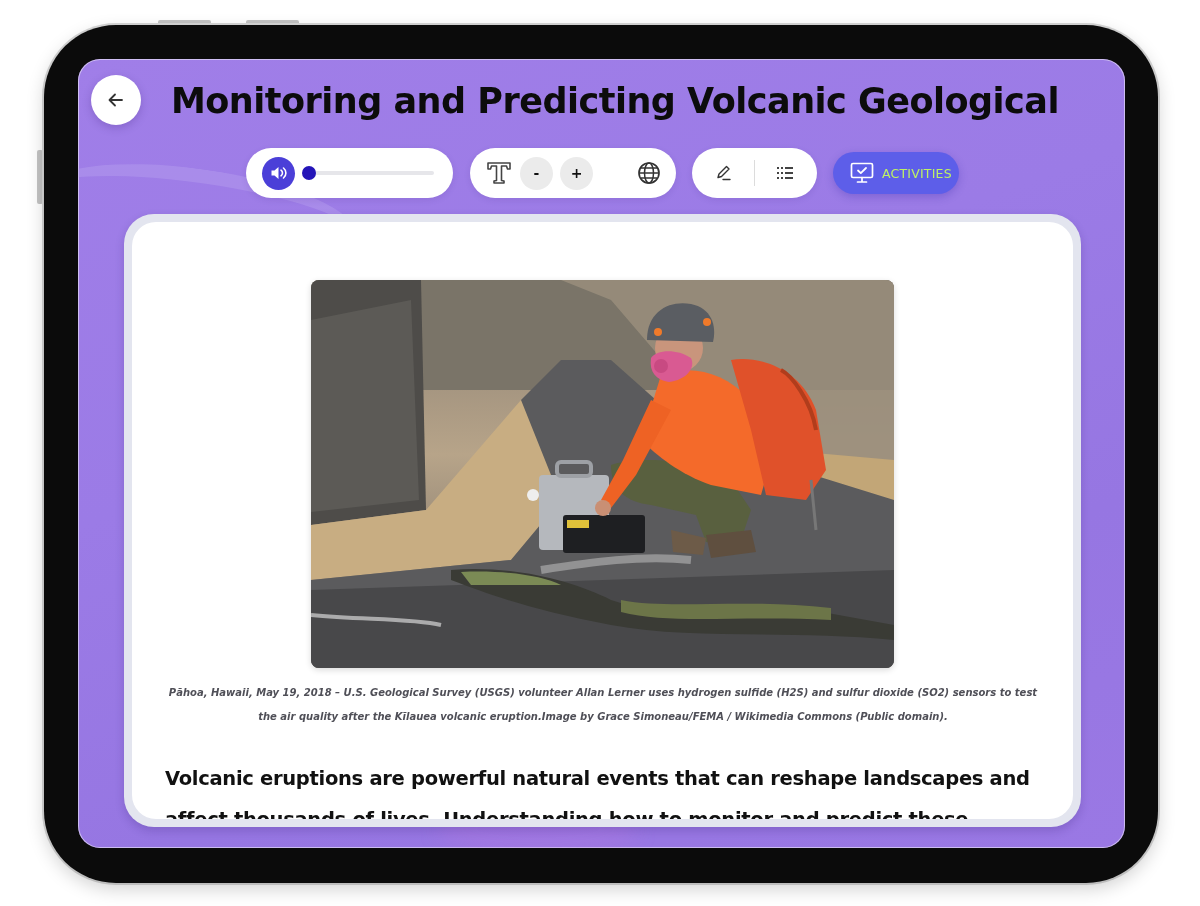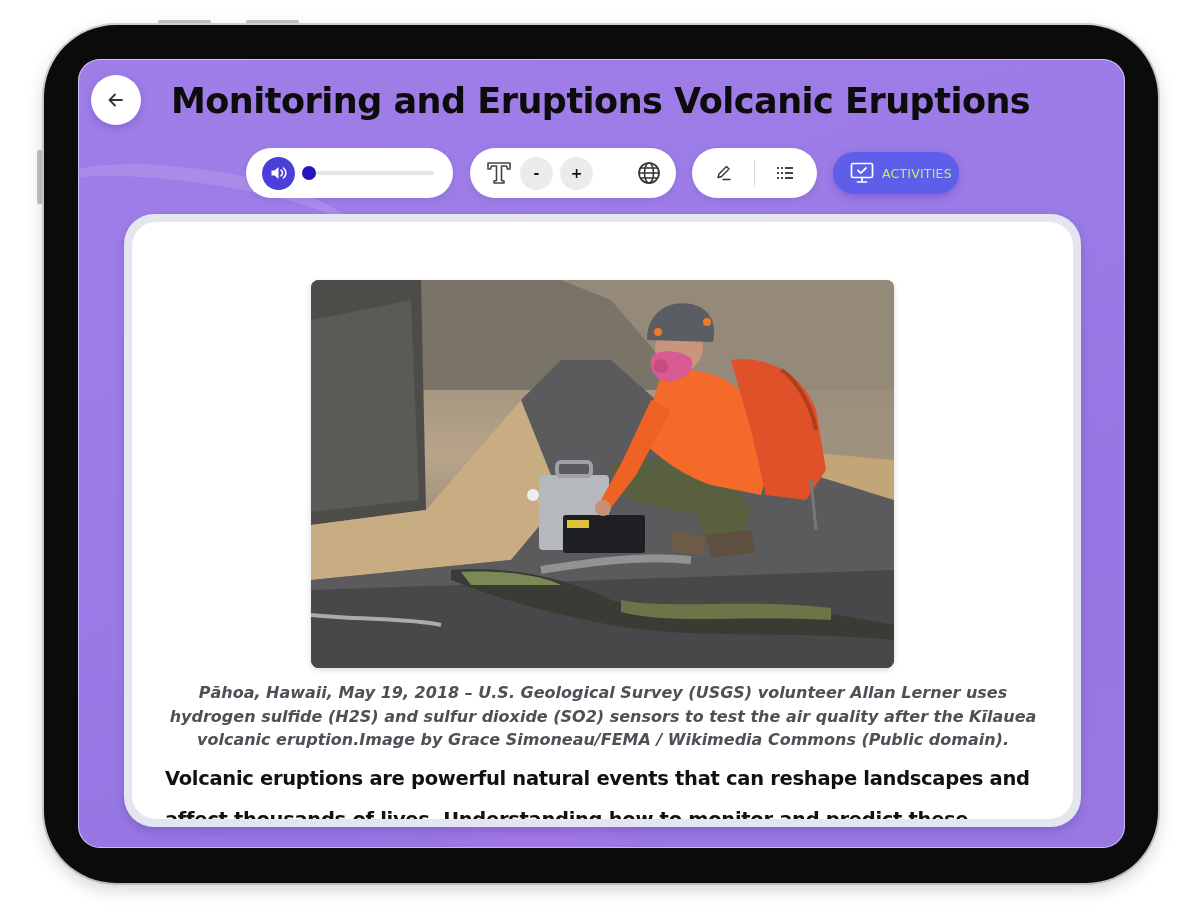--- a/index.html
+++ b/index.html
@@ -91,21 +91,21 @@
   .content-inner {
     width: 100%; height: 100%; background: #ffffff; border-radius: 24px; overflow: hidden; position: relative;
   }
   .photo {
     position: absolute; left: 179px; top: 58px; width: 583px; height: 388px; border-radius: 8px; overflow: hidden;
     box-shadow: 0 2px 6px rgba(0,0,0,0.15);
   }
   .caption {
     position: absolute; left: 26px; top: 459px; width: 890px; text-align: center;
     font-family: "DejaVu Sans", sans-serif; font-style: italic; font-weight: bold;
-    font-size: 16px; line-height: 23.5px; color: #4f4f57;
+    font-size: 10px; line-height: 23.5px; color: #4f4f57;
   }
   .body-text {
     position: absolute; left: 33px; top: 536px; width: 880px;
     font-family: "DejaVu Sans", sans-serif; font-weight: bold; font-size: 19.5px; line-height: 41px;
     color: #111111; letter-spacing: -0.3px;
   }
 </style>
 </head>
 <body>
 
@@ -118,21 +118,21 @@
 <div class="screen">
   <div class="swoosh"></div>
   <div class="glow-bottom"></div>
 
   <div class="back-btn" aria-label="Back">
     <svg width="20" height="20" viewBox="0 0 20 20">
       <path d="M16 10H4M9 4.5L3.5 10 9 15.5" stroke="#333" stroke-width="1.8" fill="none" stroke-linecap="round" stroke-linejoin="round"></path>
     </svg>
   </div>
 
-  <h1 class="page-title">Monitoring and Eruptions Volcanic Eruptions</h1>
+  <h1 class="page-title">Monitoring and Predicting Volcanic Geological</h1>
 
   <div class="toolbar-pill audio-pill">
     <div class="audio-btn">
       <svg width="18" height="16" viewBox="0 0 18 16">
         <path d="M1.5 5.5h3l4-3.5v12l-4-3.5h-3z" fill="#ffffff"></path>
         <path d="M11 5.2c1 .8 1.5 1.8 1.5 2.8s-.5 2-1.5 2.8" stroke="#fff" stroke-width="1.6" fill="none" stroke-linecap="round"></path>
         <path d="M13.5 3c1.6 1.3 2.4 3 2.4 5s-.8 3.7-2.4 5" stroke="#fff" stroke-width="1.6" fill="none" stroke-linecap="round"></path>
       </svg>
     </div>
     <div class="slider-track">

